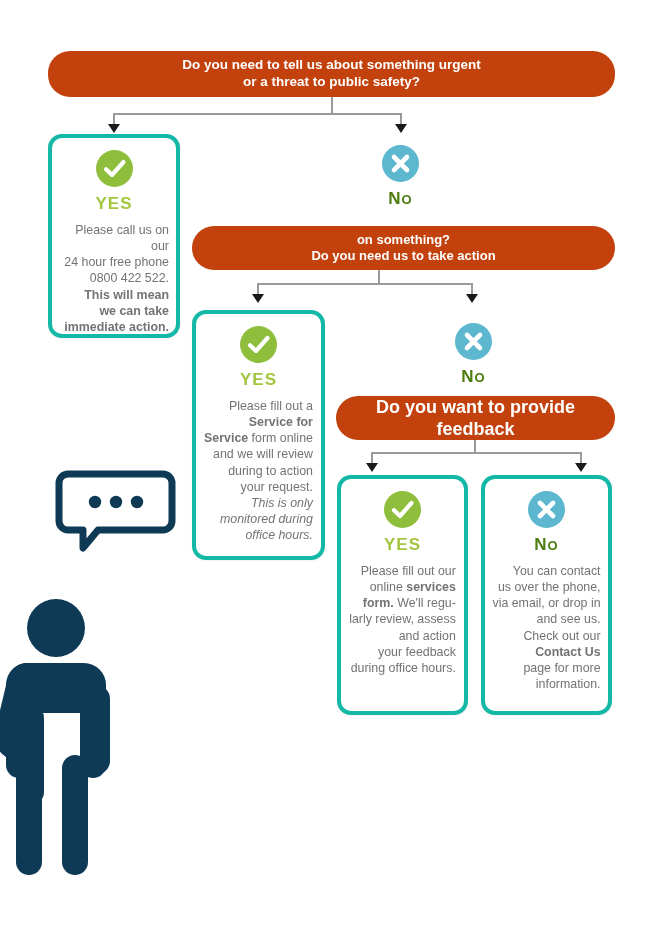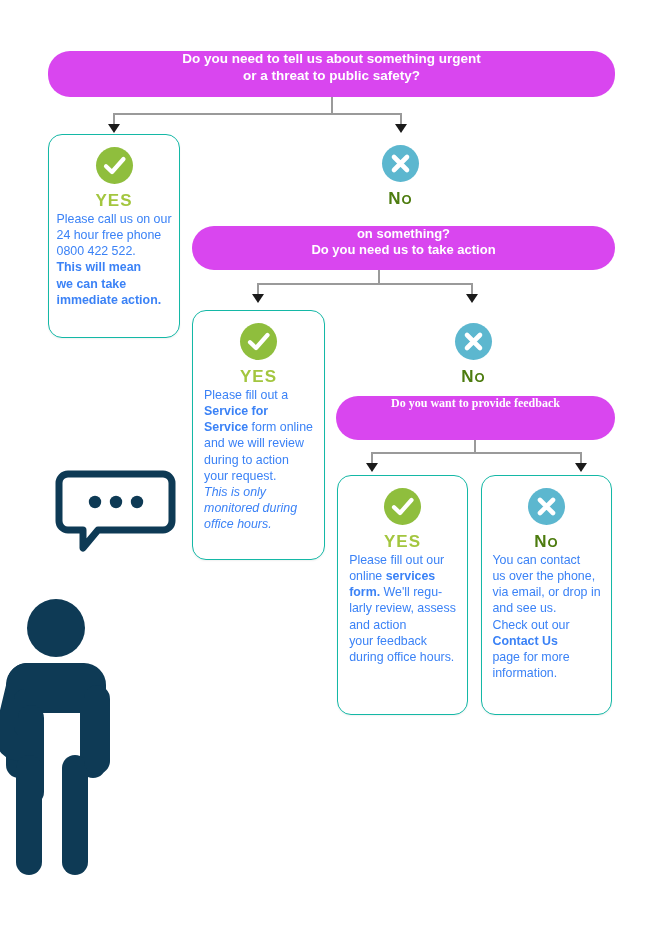--- a/index.html
+++ b/index.html
@@ -4,48 +4,48 @@
 <style>
   html,body{margin:0;padding:0;}
   body{
     width:660px;height:935px;background:#ffffff;overflow:hidden;
     font-family:"Liberation Sans", sans-serif;position:relative;
   }
   #stage{position:absolute;left:0;top:0;width:660px;height:935px;}
 
   
   .qbar{
-    position:absolute;background:#d946ef;border-radius:22px;
-    display:flex;justify-content:center;text-align:center;
+    position:absolute;background:#c2410c;border-radius:22px;
+    display:flex;align-items:center;justify-content:center;text-align:center;
     color:#ffffff;font-weight:bold;line-height:1.25;box-sizing:border-box;
   }
   .qbar span{display:block;}
 
   
   .card{
-    position:absolute;background:#ffffff;border:1px solid #14b8a6;
+    position:absolute;background:#ffffff;border:4px solid #14b8a6;
     border-radius:14px;box-sizing:border-box;
     display:flex;flex-direction:column;align-items:center;
     box-shadow:0 1px 2px rgba(0,0,0,0.06);
   }
 
   
   .badge{width:37px;height:37px;border-radius:50%;position:relative;flex:none;}
   .badge.yes{background:#8fbe3d;}
   .badge.no{background:#5cb7cf;}
   .badge svg{position:absolute;left:0;top:0;}
 
   .verdict{font-weight:bold;letter-spacing:1px;margin-top:7px;}
   .verdict.yes{color:#a3c63f;font-size:17px;}
   .verdict.no{color:#4d7c0f;font-size:17px;}
   .verdict .sm{font-size:13px;}
 
   .body-text{
-    color:#3b82f6;font-size:12.4px;line-height:1.30;text-align:left;
-    padding:0 7px;
+    color:#737373;font-size:12.4px;line-height:1.30;text-align:right;
+    margin-top:8px;padding:0 7px;
   }
   .body-text b{font-weight:bold;}
   .body-text i{font-style:italic;}
 
   
   .badgegrp{position:absolute;display:flex;flex-direction:column;align-items:center;}
 
   
   .conn{position:absolute;}
   .vline{position:absolute;background:#9a9a9a;width:2px;}
@@ -144,21 +144,21 @@
 
   <div class="badgegrp" style="left:455px;top:323px;width:37px;">
     <div class="badge no">
       <svg width="37" height="37" viewBox="0 0 37 37">
           <path d="M12 12 L25 25 M25 12 L12 25" stroke="#ffffff" stroke-width="4.6" fill="none" stroke-linecap="round"></path>
         </svg>
     </div>
     <div class="verdict no"><span>N</span><span class="sm">O</span></div>
   </div>
 
-  <div class="qbar" style="left:336px;top:396px;width:279px;height:44px;font-size:12px;font-family:Liberation Serif, serif;">
+  <div class="qbar" style="left:336px;top:396px;width:279px;height:44px;font-size:18px;">
     <div>
       <span>Do you want to provide feedback</span>
     </div>
   </div>
 
   <div class="conn">
     <div class="vline" style="left:474px;top:440px;height:13px;"></div>
     <div class="hline" style="left:372px;top:452px;width:210px;"></div>
     <div class="vline" style="left:371px;top:452px;height:13px;"></div>
     <div class="vline" style="left:580px;top:452px;height:13px;"></div>

